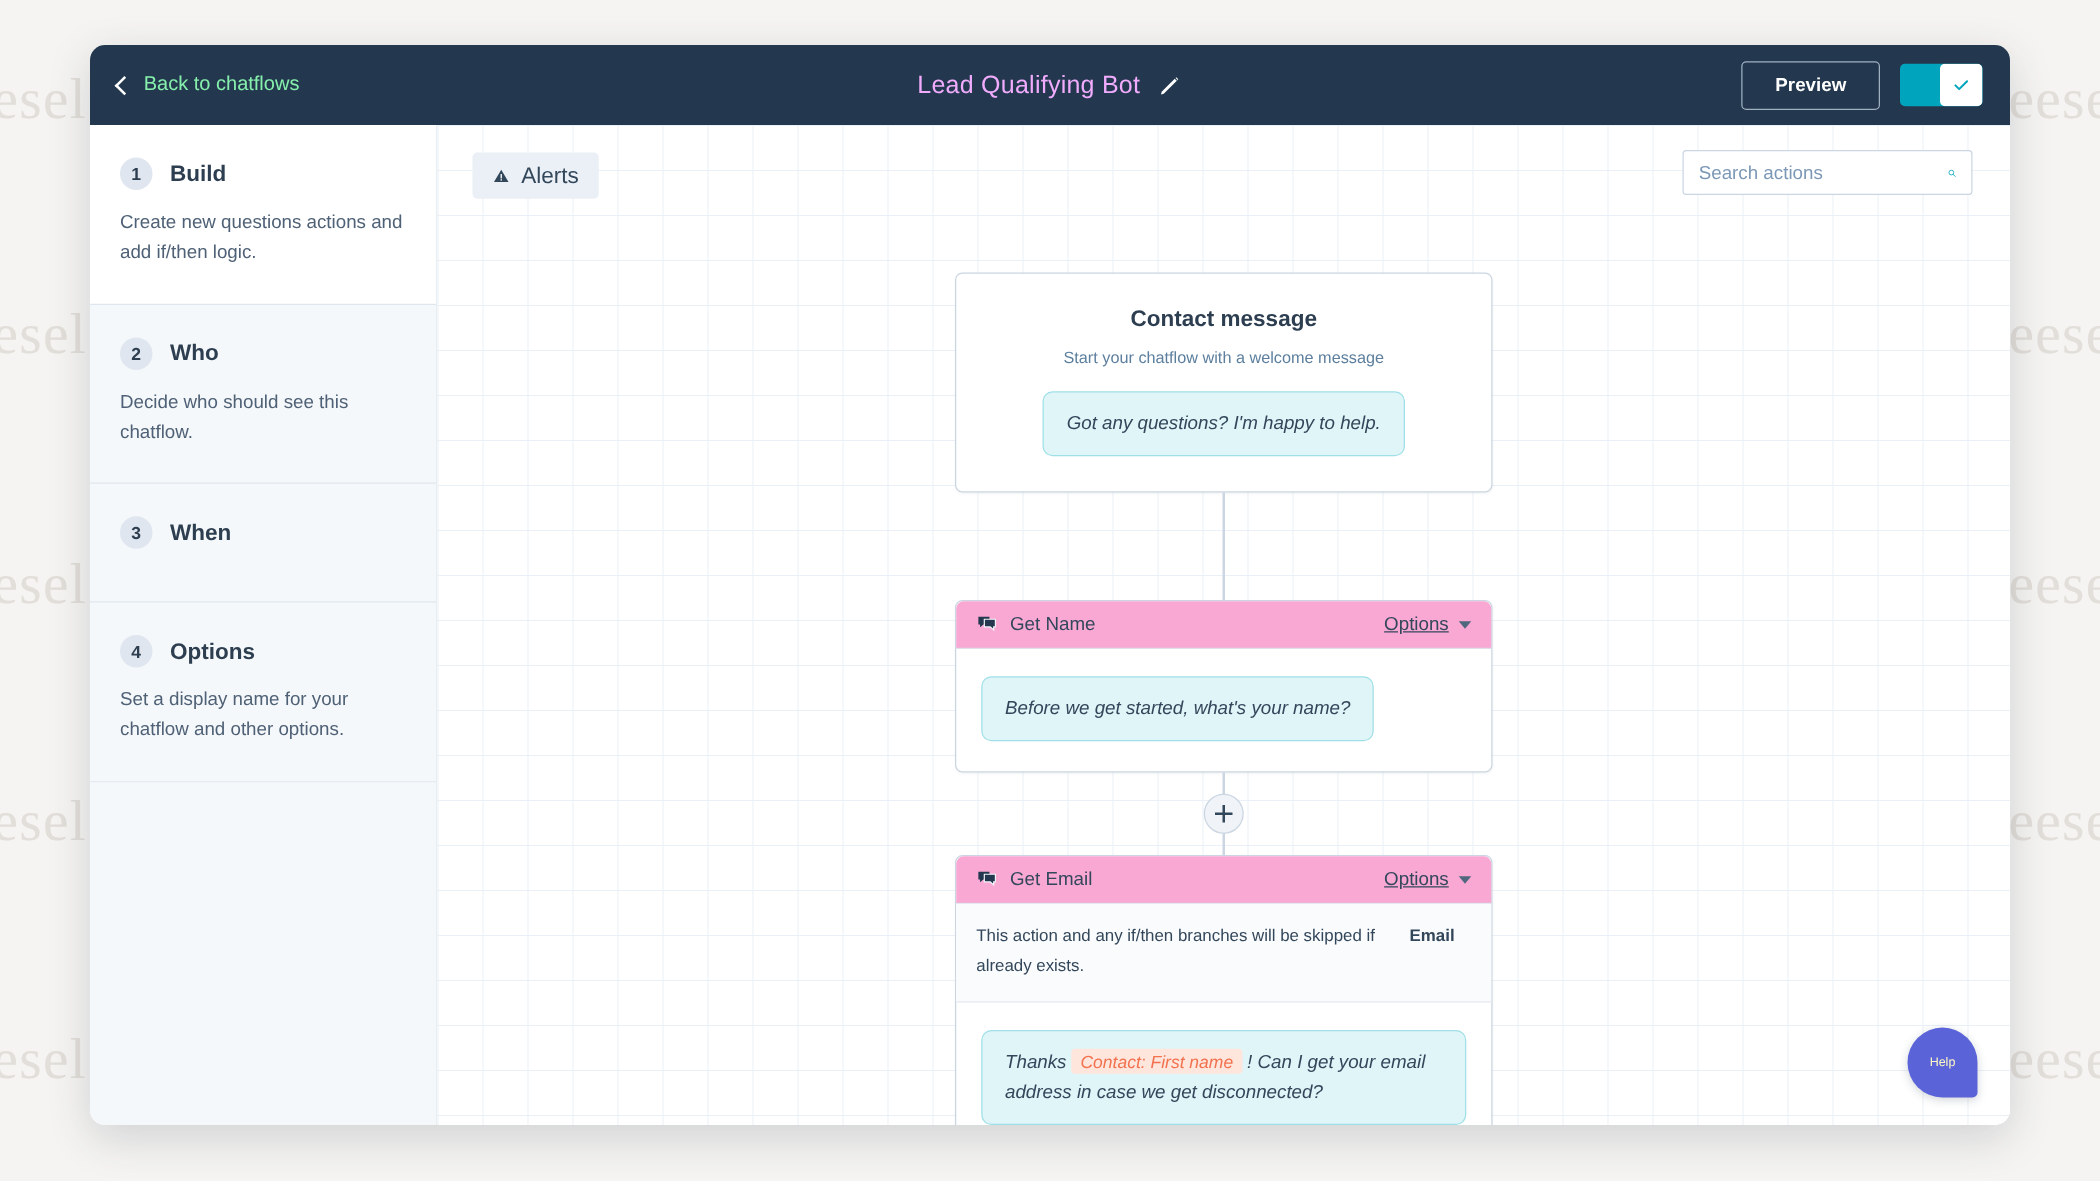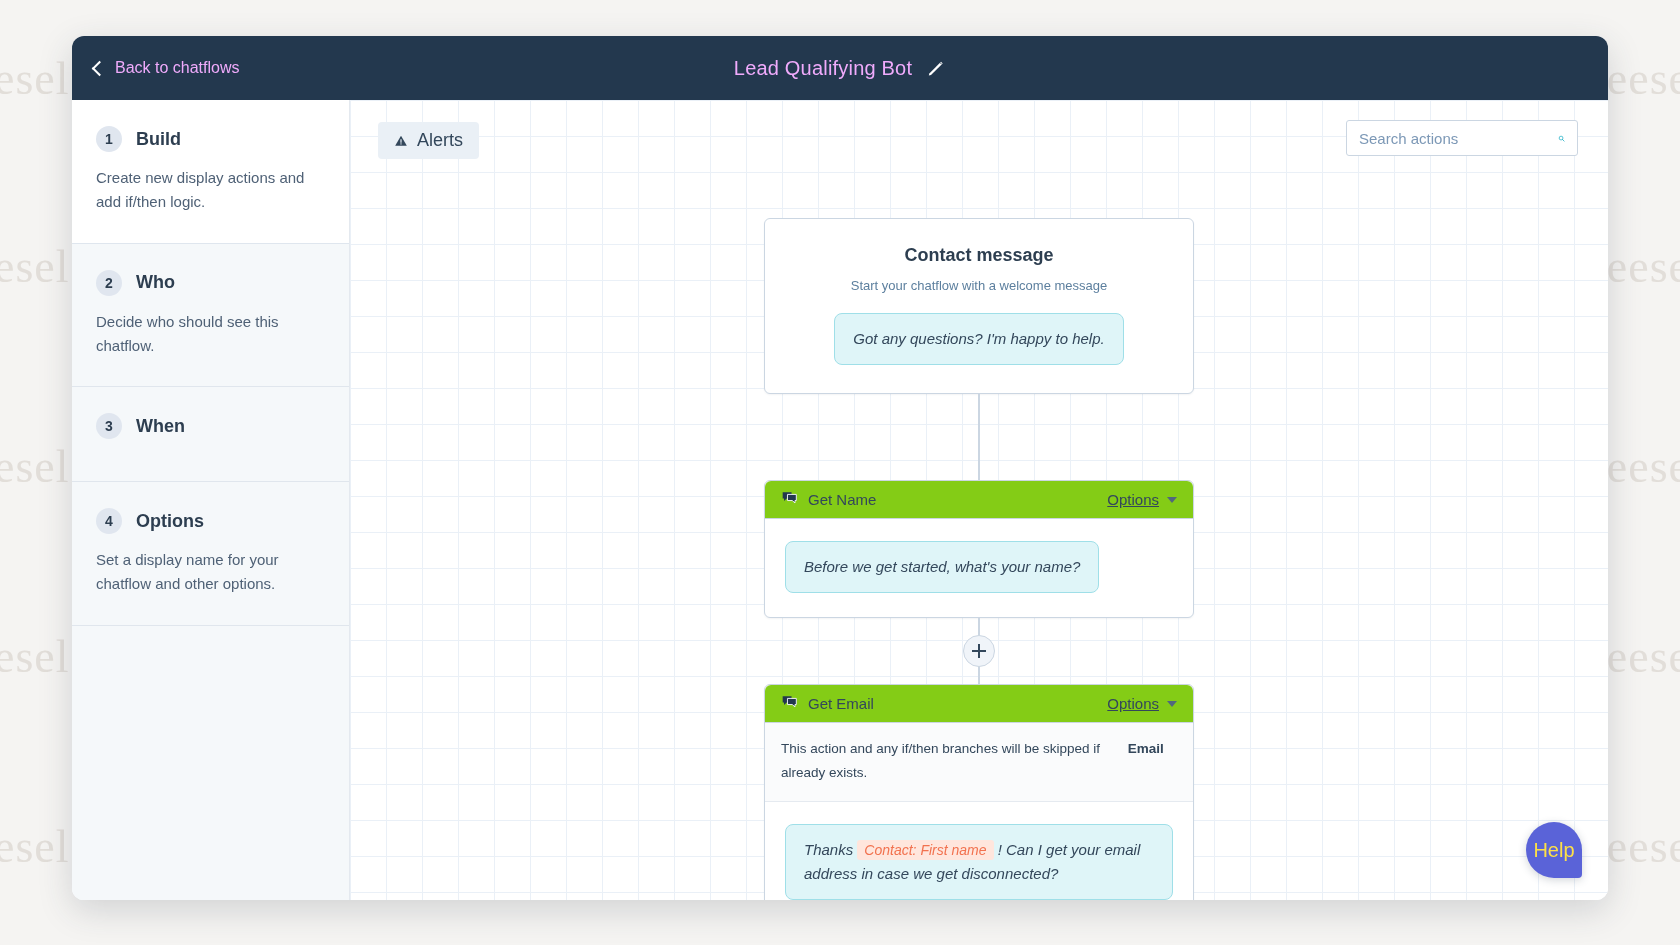--- a/index.html
+++ b/index.html
@@ -46,21 +46,21 @@
     height: 64px;
     background: #23384e;
     flex: 0 0 64px;
     position: relative;
     display: flex;
     align-items: center;
   }
   .back-link {
     display: flex; align-items: center; gap: 10px;
     margin-left: 22px;
-    color: #f0abfc;
+    color: #86efac;
     font-size: 16px;
     cursor: pointer;
   }
   .chev-left {
     display: inline-block;
     width: 11px; height: 11px;
     border-left: 2.4px solid #ffffff;
     border-bottom: 2.4px solid #ffffff;
     transform: rotate(45deg);
     margin-top: 0px;
@@ -226,25 +226,25 @@
     padding: 13px 18px;
     font-size: 15px;
     color: #33475b;
     line-height: 1.6;
     display: inline-block;
     text-align: left;
     font-style: italic;
   }
 
   .card-header {
-    background: #84cc16;
+    background: #f9a8d4;
     border-bottom: 1px solid #cbd6e2;
     border-radius: 6px 6px 0 0;
     padding: 10px 16px;
-    display: flex; align-items: flex-start;
+    display: flex; align-items: center;
     gap: 10px;
   }
   .card-header-title {
     font-size: 15px; color: #33475b;
   }
   .options-link {
     margin-left: auto;
     display: flex; align-items: center; gap: 8px;
     cursor: pointer;
   }
@@ -307,22 +307,22 @@
   }
   .plus-btn:before { width: 14px; height: 2.4px; }
   .plus-btn:after  { width: 2.4px; height: 14px; }
 
   .help-fab {
     position: absolute;
     right: 26px; bottom: 22px;
     width: 56px; height: 56px;
     background: #5a63d8;
     border-radius: 28px 28px 4px 28px;
-    color: #fde047;
-    font-size: 20px;
+    color: #fef9c3;
+    font-size: 10px;
     display: flex; align-items: center; justify-content: center;
     cursor: pointer;
     box-shadow: 0 2px 8px rgba(45,62,80,0.22);
   }
 </style>
 </head>
 <body>
 
 <div class="watermark-layer">
   <div class="watermark wm-l" style="top:52px">esel</div>
@@ -349,32 +349,42 @@
     <div class="title-wrap">
       <span class="bot-title">Lead Qualifying Bot</span>
       <span class="pencil-icon">
         <svg width="20" height="20" viewBox="0 0 24 24" fill="none">
           <path d="M4 18.5l-.6 2.6 2.6-.6L20 6.5l-2-2L4 18.5z" fill="#ffffff"></path>
           <path d="M16.5 5.2l2.3 2.3" stroke="#23384e" stroke-width="1.1"></path>
         </svg>
       </span>
     </div>
 
+    <div class="topbar-right">
+      <button class="preview-btn">Preview</button>
+      <div class="toggle">
+        <div class="toggle-knob">
+          <svg width="16" height="16" viewBox="0 0 24 24" fill="none">
+            <path d="M5 12.5l4.5 4.5L19 7.5" stroke="#00a4bd" stroke-width="2.4" stroke-linecap="round" stroke-linejoin="round"></path>
+          </svg>
+        </div>
+      </div>
+    </div>
   </div>
 
   <div class="body-split">
 
     <div class="sidebar">
 
       <div class="step active">
         <div class="step-head">
           <span class="step-num">1</span>
           <span class="step-title">Build</span>
         </div>
-        <div class="step-desc">Create new display actions and add if/then logic.</div>
+        <div class="step-desc">Create new questions actions and add if/then logic.</div>
       </div>
 
       <div class="step">
         <div class="step-head">
           <span class="step-num">2</span>
           <span class="step-title">Who</span>
         </div>
         <div class="step-desc">Decide who should see this chatflow.</div>
       </div>
 

